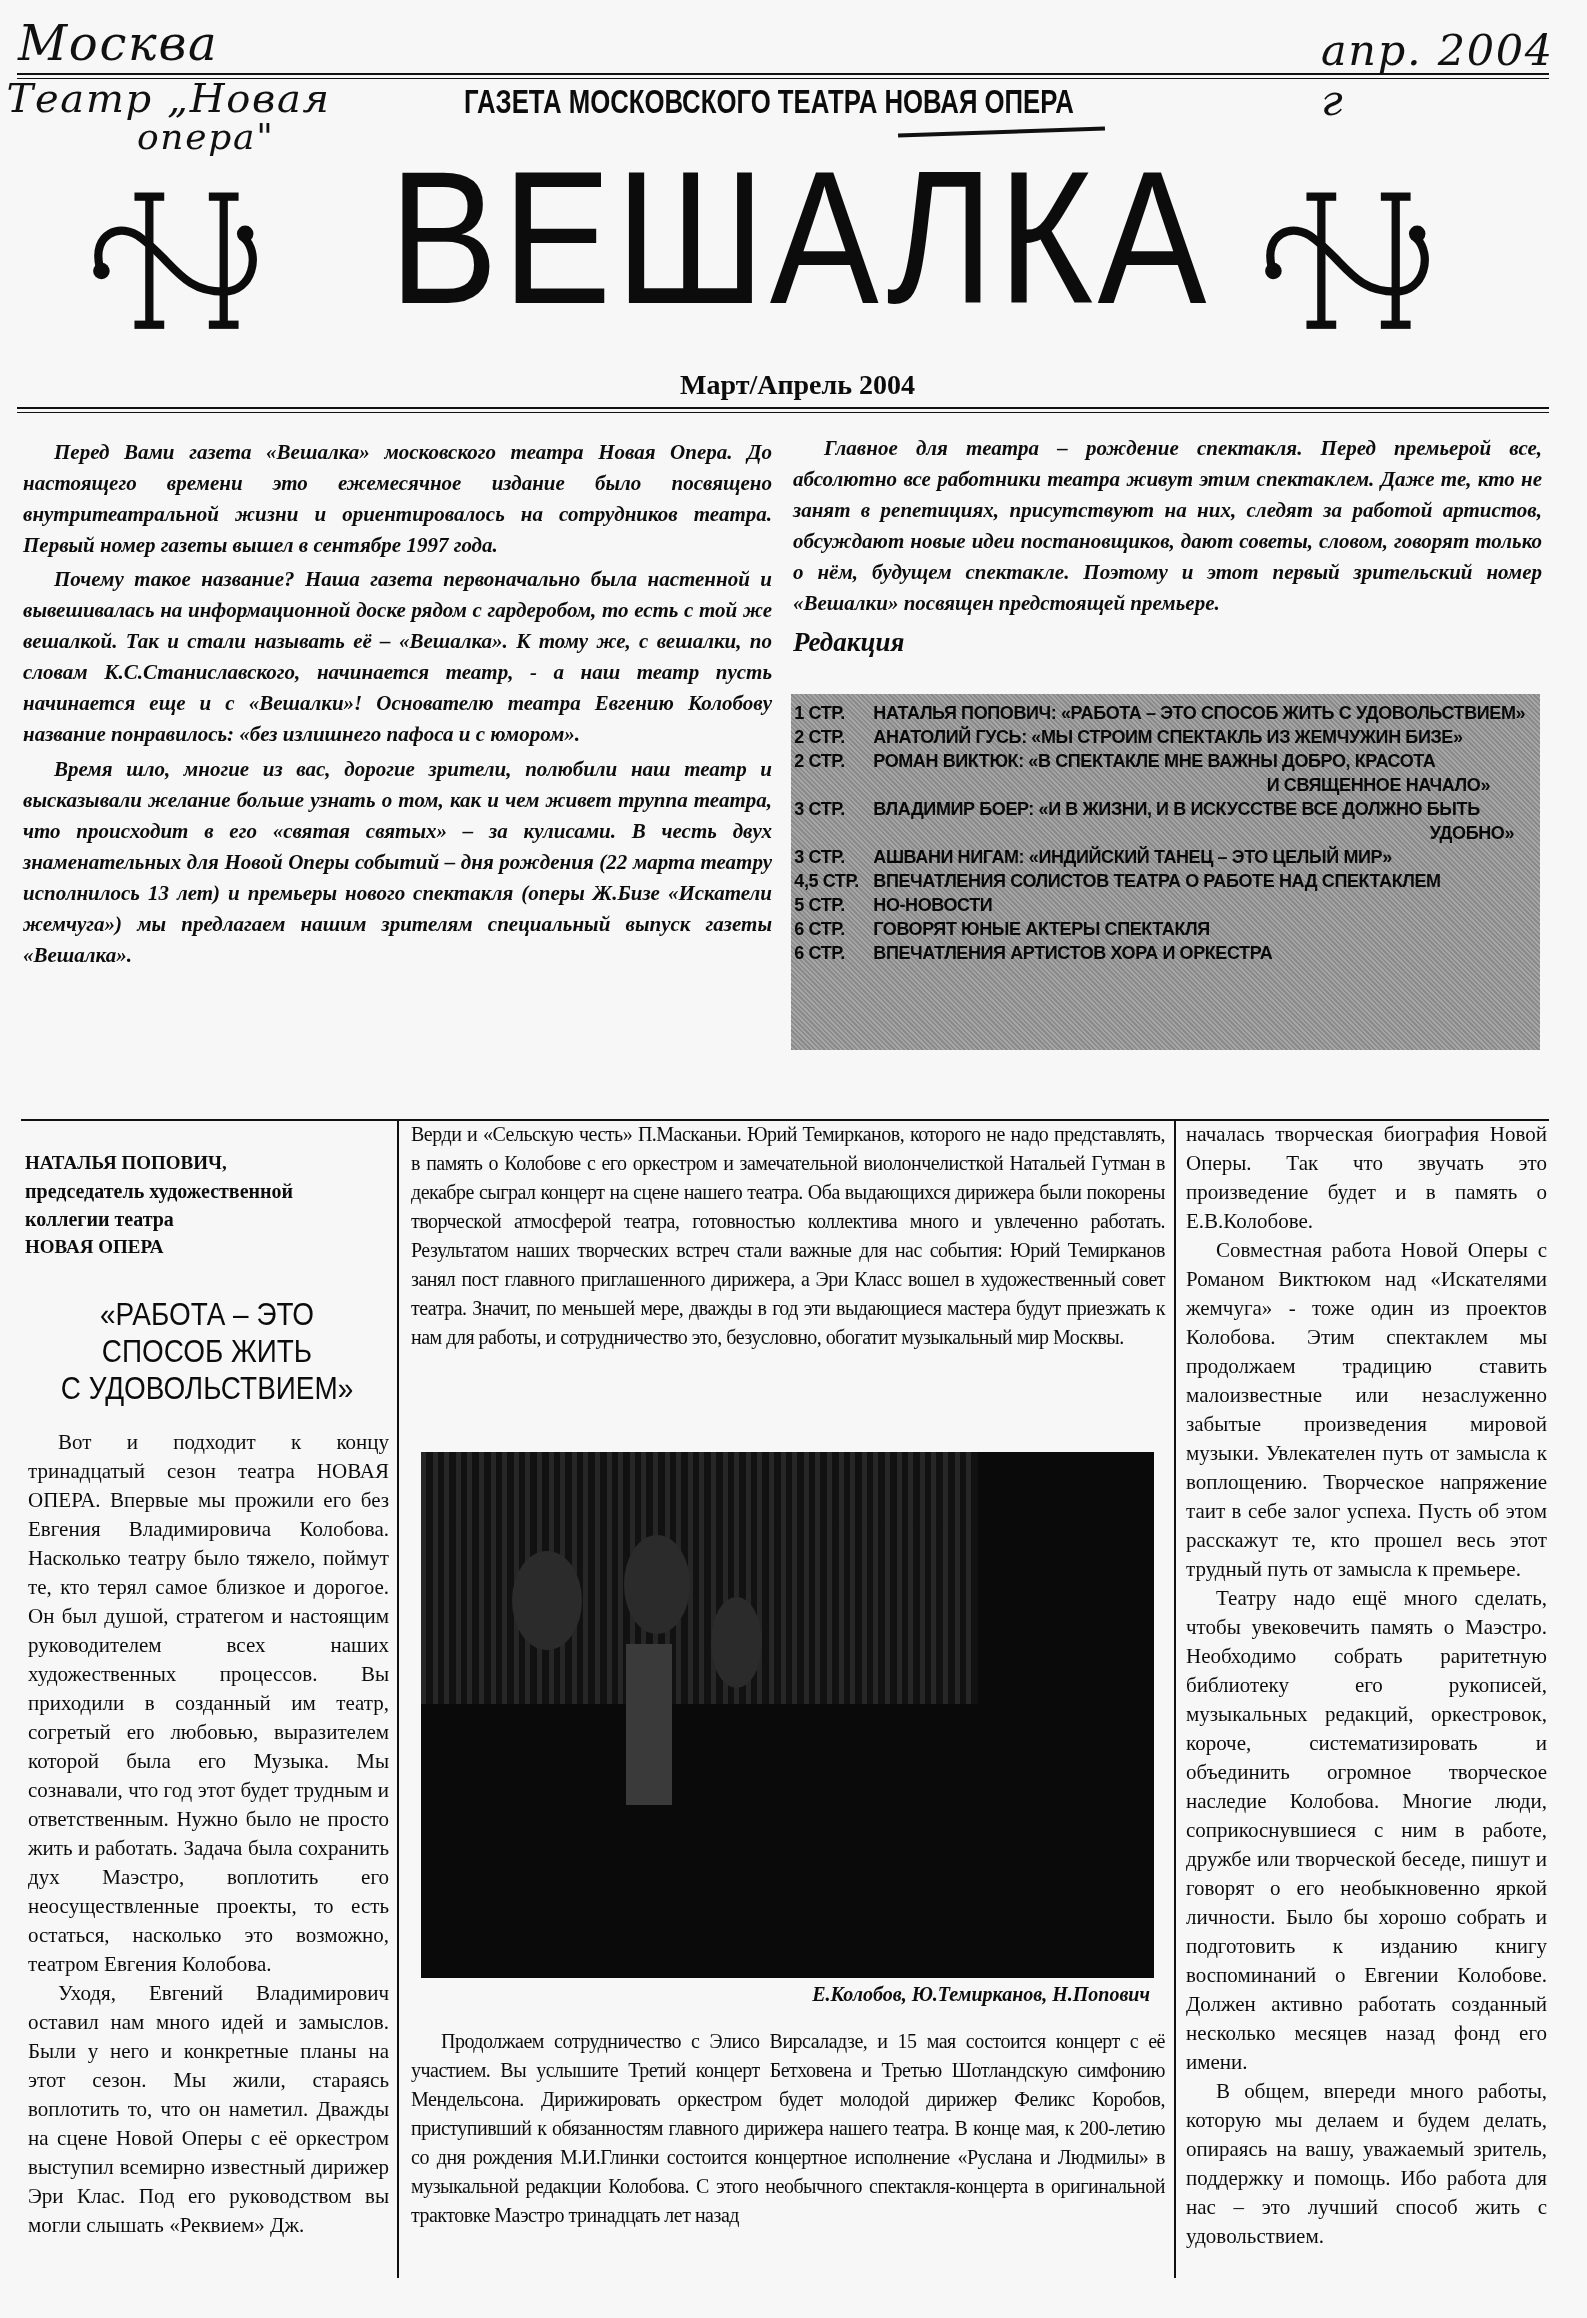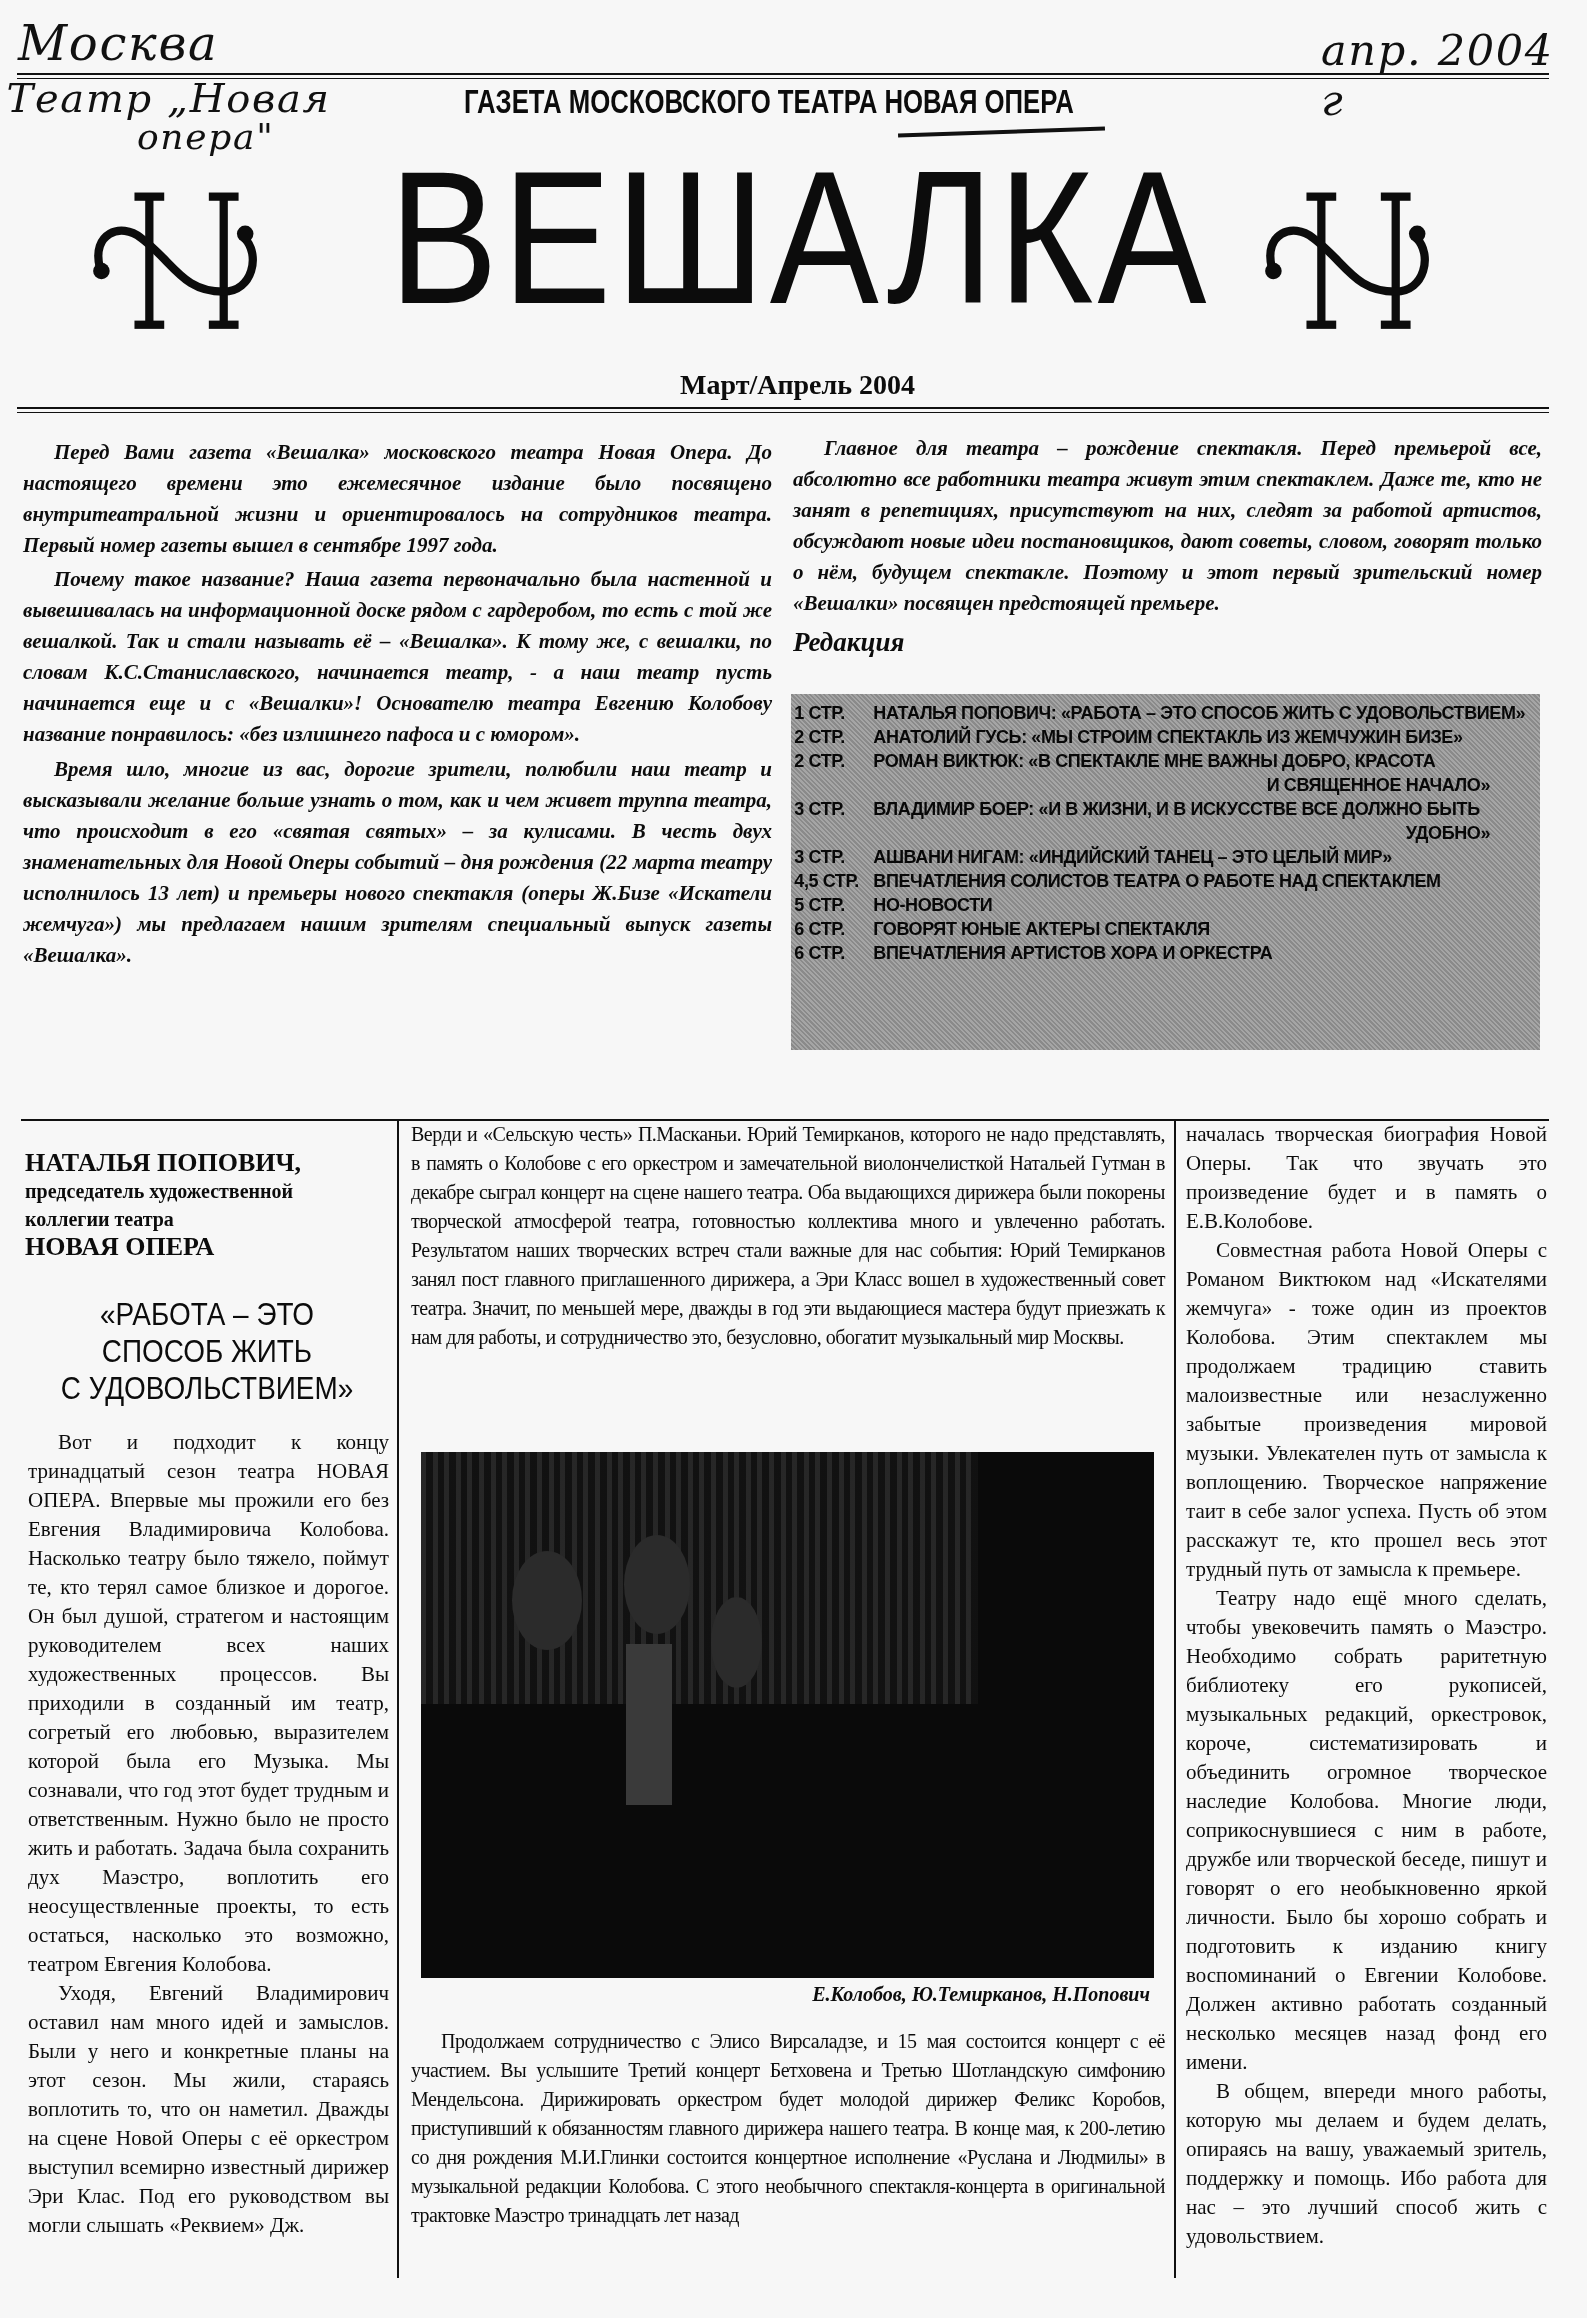--- a/index.html
+++ b/index.html
@@ -56,21 +56,21 @@
   .contents .cont { text-align: right; padding-right: 8.3px; }
 
   
   .body {
     font-family: "Liberation Serif", serif; font-size: 21px; line-height: 29px;
     text-align: justify;
   }
   .body p { margin: 0; text-indent: 30px; }
   .narrow { font-size: 20px; line-height: 29px; letter-spacing: -0.5px; }
 
-  .author-name { font-family: "Liberation Serif", serif; font-weight: bold; font-size: 26px; line-height: 28px; }
+  .author-name { font-family: "Liberation Serif", serif; font-weight: bold; font-size: 19px; line-height: 28px; }
   .author-role { font-family: "Liberation Serif", serif; font-weight: bold; font-size: 20px; line-height: 28px; }
   .headline {
     font-family: "Liberation Sans", sans-serif; font-size: 31px; line-height: 37px;
     text-align: center; transform: scaleX(0.9); transform-origin: center top;
   }
   .caption { font-family: "Liberation Serif", serif; font-style: italic; font-weight: bold; font-size: 20px; text-align: right; }
 
   .photo {
     background: #0a0a0a; overflow: hidden;
   }
@@ -152,21 +152,21 @@
     </div>
   <div class="row">
       <span class="pg">2 стр.</span>
       <span>Роман Виктюк: «В спектакле мне важны добро, красота</span>
     </div>
   <div class="cont" style="padding-right:50px;">и священное начало»</div>
   <div class="row">
       <span class="pg">3 стр.</span>
       <span>Владимир Боер: «И в жизни, и в искусстве все должно быть</span>
     </div>
-  <div class="cont" style="padding-right:50px;">удобно»</div>
+  <div class="cont" style="padding-right:26px;">удобно»</div>
   <div class="row">
       <span class="pg">3 стр.</span>
       <span>Ашвани Нигам: «Индийский танец – это целый мир»</span>
     </div>
   <div class="row">
       <span class="pg">4,5 стр.</span>
       <span>Впечатления солистов театра о работе над спектаклем</span>
     </div>
   <div class="row">
       <span class="pg">5 стр.</span>

